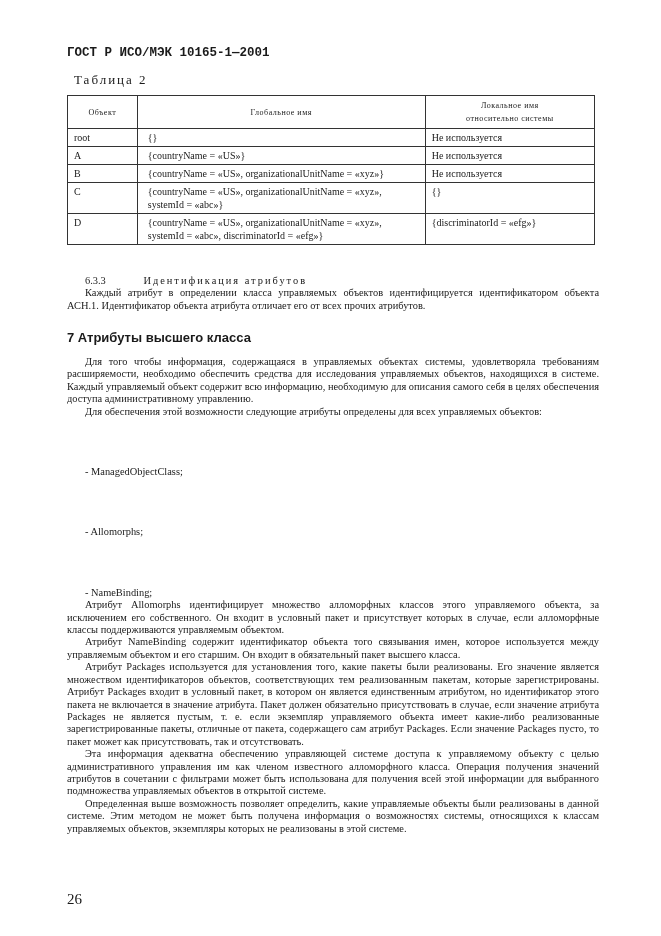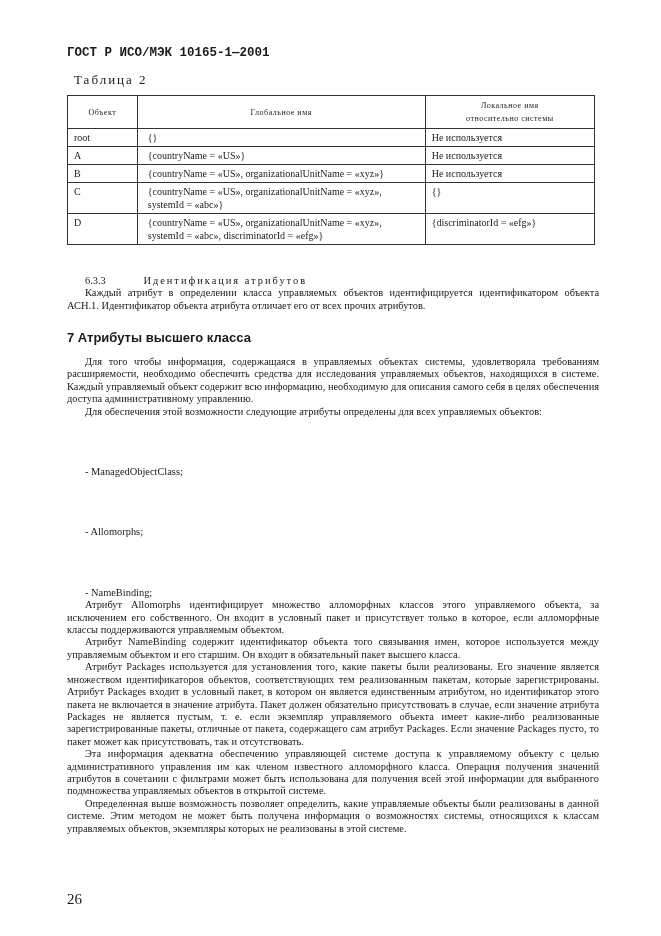--- a/index.html
+++ b/index.html
@@ -87,21 +87,21 @@
   </div>
 
   <div class="sec7">7 Атрибуты высшего класса</div>
 
   <div class="body-text" style="top:356px;">
     <p>Для того чтобы информация, содержащаяся в управляемых объектах системы, удовлетворяла требованиям расширяемости, необходимо обеспечить средства для исследования управляемых объектов, находящихся в системе. Каждый управляемый объект содержит всю информацию, необходимую для описания самого себя в целях обеспечения доступа административному управлению.</p>
     <p>Для обеспечения этой возможности следующие атрибуты определены для всех управляемых объектов:</p>
     <div class="item">- ManagedObjectClass;</div>
     <div class="item">- Allomorphs;</div>
     <div class="item">- NameBinding;</div>
-    <p>Атрибут Allomorphs идентифицирует множество алломорфных классов этого управляемого объекта, за исключением его собственного. Он входит в условный пакет и присутствует только в которое, если алломорфные классы поддерживаются управляемым объектом.</p>
+    <p>Атрибут Allomorphs идентифицирует множество алломорфных классов этого управляемого объекта, за исключением его собственного. Он входит в условный пакет и присутствует которых в случае, если алломорфные классы поддерживаются управляемым объектом.</p>
     <p>Атрибут NameBinding содержит идентификатор объекта того связывания имен, которое используется между управляемым объектом и его старшим. Он входит в обязательный пакет высшего класса.</p>
     <p>Атрибут Packages используется для установления того, какие пакеты были реализованы. Его значение является множеством идентификаторов объектов, соответствующих тем реализованным пакетам, которые зарегистрированы. Атрибут Packages входит в условный пакет, в котором он является единственным атрибутом, но идентификатор этого пакета не включается в значение атрибута. Пакет должен обязательно присутствовать в случае, если значение атрибута Packages не является пустым, т. е. если экземпляр управляемого объекта имеет какие-либо реализованные зарегистрированные пакеты, отличные от пакета, содержащего сам атрибут Packages. Если значение Packages пусто, то пакет может как присутствовать, так и отсутствовать.</p>
     <p>Эта информация адекватна обеспечению управляющей системе доступа к управляемому объекту с целью административного управления им как членом известного алломорфного класса. Операция получения значений атрибутов в сочетании с фильтрами может быть использована для получения всей этой информации для выбранного подмножества управляемых объектов в открытой системе.</p>
     <p>Определенная выше возможность позволяет определить, какие управляемые объекты были реализованы в данной системе. Этим методом не может быть получена информация о возможностях системы, относящихся к классам управляемых объектов, экземпляры которых не реализованы в этой системе.</p>
   </div>
 
   <div class="page-num">26</div>
 </div>
 
 </body></html>

